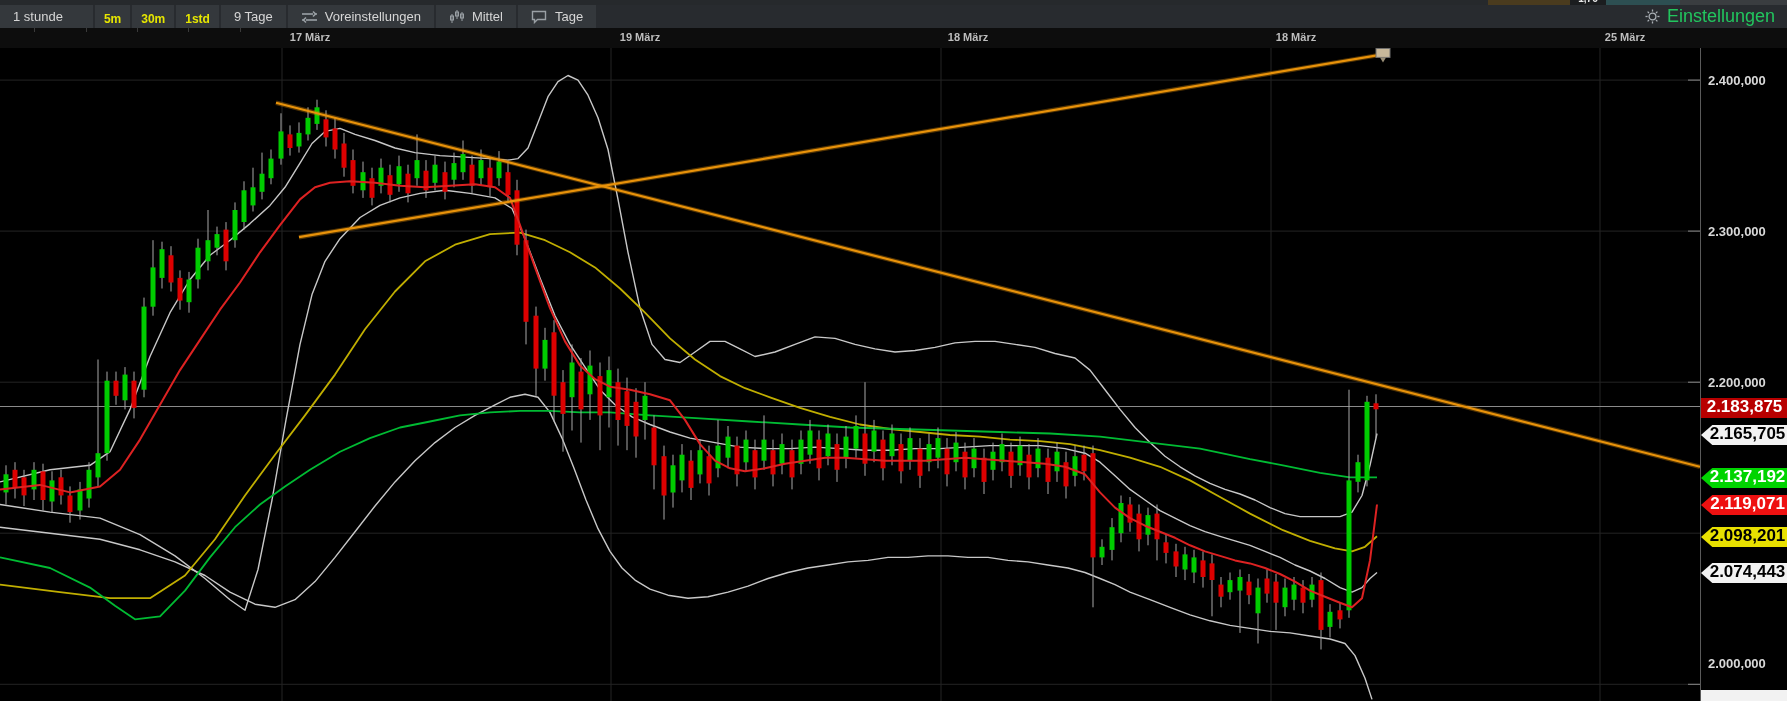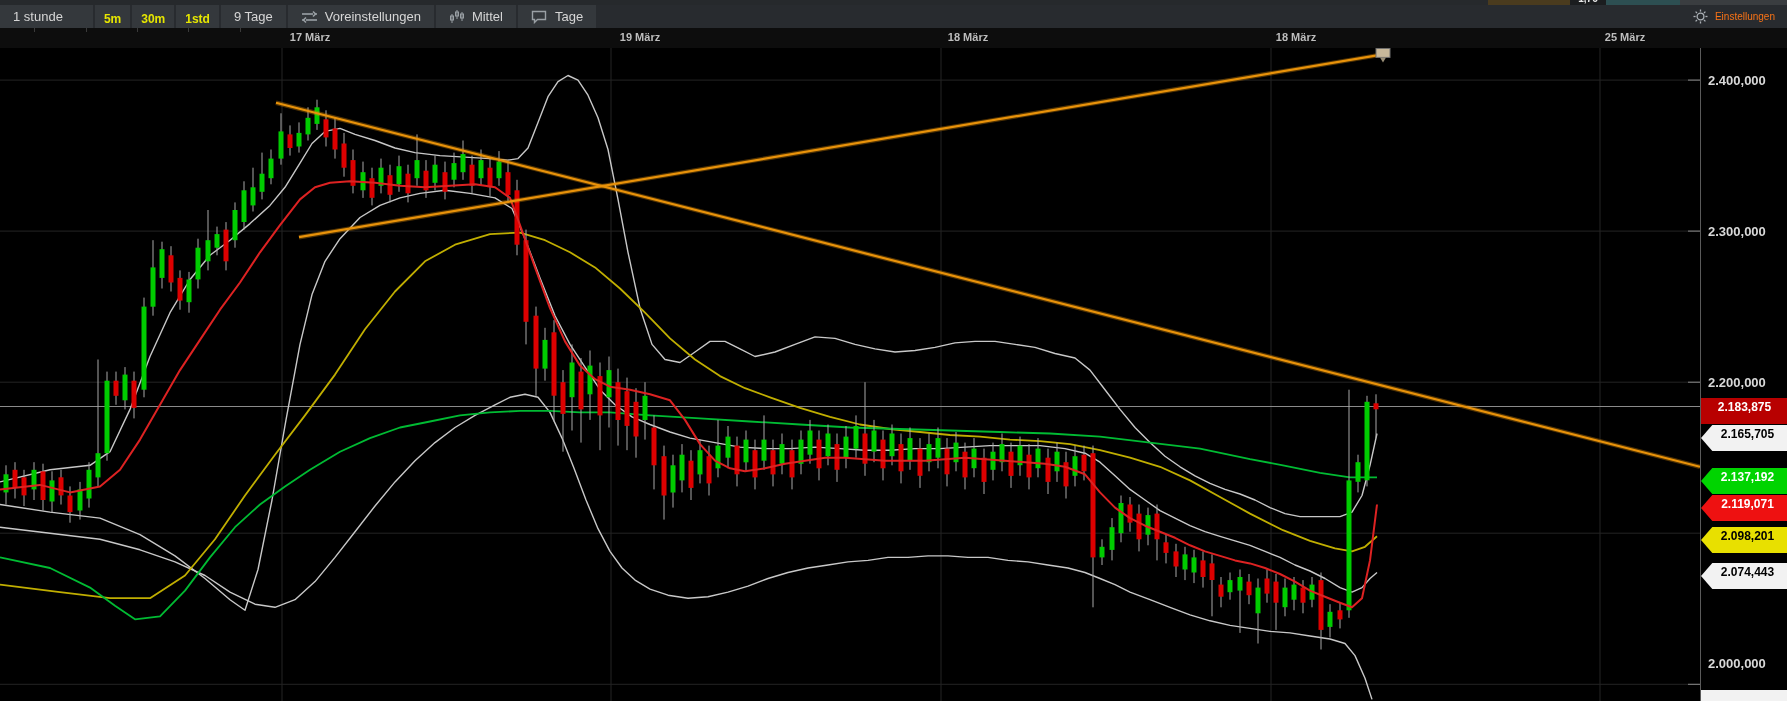--- a/index.html
+++ b/index.html
@@ -10,34 +10,34 @@
   .top-strip{position:absolute;top:0;left:0;width:1787px;height:5px;display:flex;overflow:hidden;border-bottom:1px solid #17181a;}
   .top-strip .seg{height:5px;position:relative;overflow:hidden;flex:0 0 auto;}
   .top-strip .seg span{display:block;margin-top:-7px;font-size:10px;font-weight:bold;color:#e8e8e8;text-align:center;}
 
   
   .toolbar{position:absolute;top:5px;left:0;width:1787px;height:23px;background:#282b2f;display:flex;align-items:stretch;}
   .tb-sec{background:#34383c;margin-right:2px;padding:0 13px;display:flex;align-items:center;gap:7px;
           color:#d6d6d6;font-size:13px;white-space:nowrap;cursor:default;}
   .tb-sec.first{padding-right:30px;}
   .tb-yellow{color:#e6e600;font-weight:bold;font-size:12px;padding:14px 9px;}
-  .tb-right{margin-left:auto;display:flex;align-items:center;gap:7px;padding:0 12px;color:#f97316;font-size:10px;background:transparent;}
+  .tb-right{margin-left:auto;display:flex;align-items:center;gap:7px;padding:0 12px;color:#22c55e;font-size:18px;background:transparent;}
   .tb-icon{display:inline-flex;align-items:center;}
 
   
   .chart-wrap{position:absolute;top:28px;left:0;width:1787px;height:673px;background:#000;}
   .date-axis{position:absolute;top:0;left:0;width:1787px;height:20px;background:#0d0d0d;}
   .date-label{position:absolute;top:3px;transform:translateX(-50%);color:#bdbdbd;font-size:11px;font-weight:bold;white-space:nowrap;}
   .minor-tick{position:absolute;top:0;width:1px;height:4px;background:#3a3a3a;}
   #chartSvg{position:absolute;top:20px;left:0;background:#000;display:block;}
 
   
   .price-axis{position:absolute;top:20px;left:1700px;width:87px;height:653px;background:#000;border-left:1px solid #5a5a5a;overflow:hidden;}
   .y-label{position:absolute;left:7px;color:#d8d8d8;font-size:13px;font-weight:bold;white-space:nowrap;}
-  .badge{position:absolute;left:0;width:87px;height:26px;line-height:18px;font-size:12px;font-weight:bold;text-align:center;}
+  .badge{position:absolute;left:0;width:87px;height:20px;line-height:18px;font-size:17px;font-weight:bold;text-align:center;}
   .badge.arrow{clip-path:polygon(13% 0,100% 0,100% 100%,13% 100%,0 50%);padding-left:6px;box-sizing:border-box;}
 </style>
 </head>
 <body>
 
 <div class="screen">
 
   <div class="top-strip" id="topStrip">
       <div class="seg" style="width: 1488px; background: rgb(38, 41, 44);"></div>
       <div class="seg" style="width: 82px; background: rgb(74, 59, 30);"></div>

